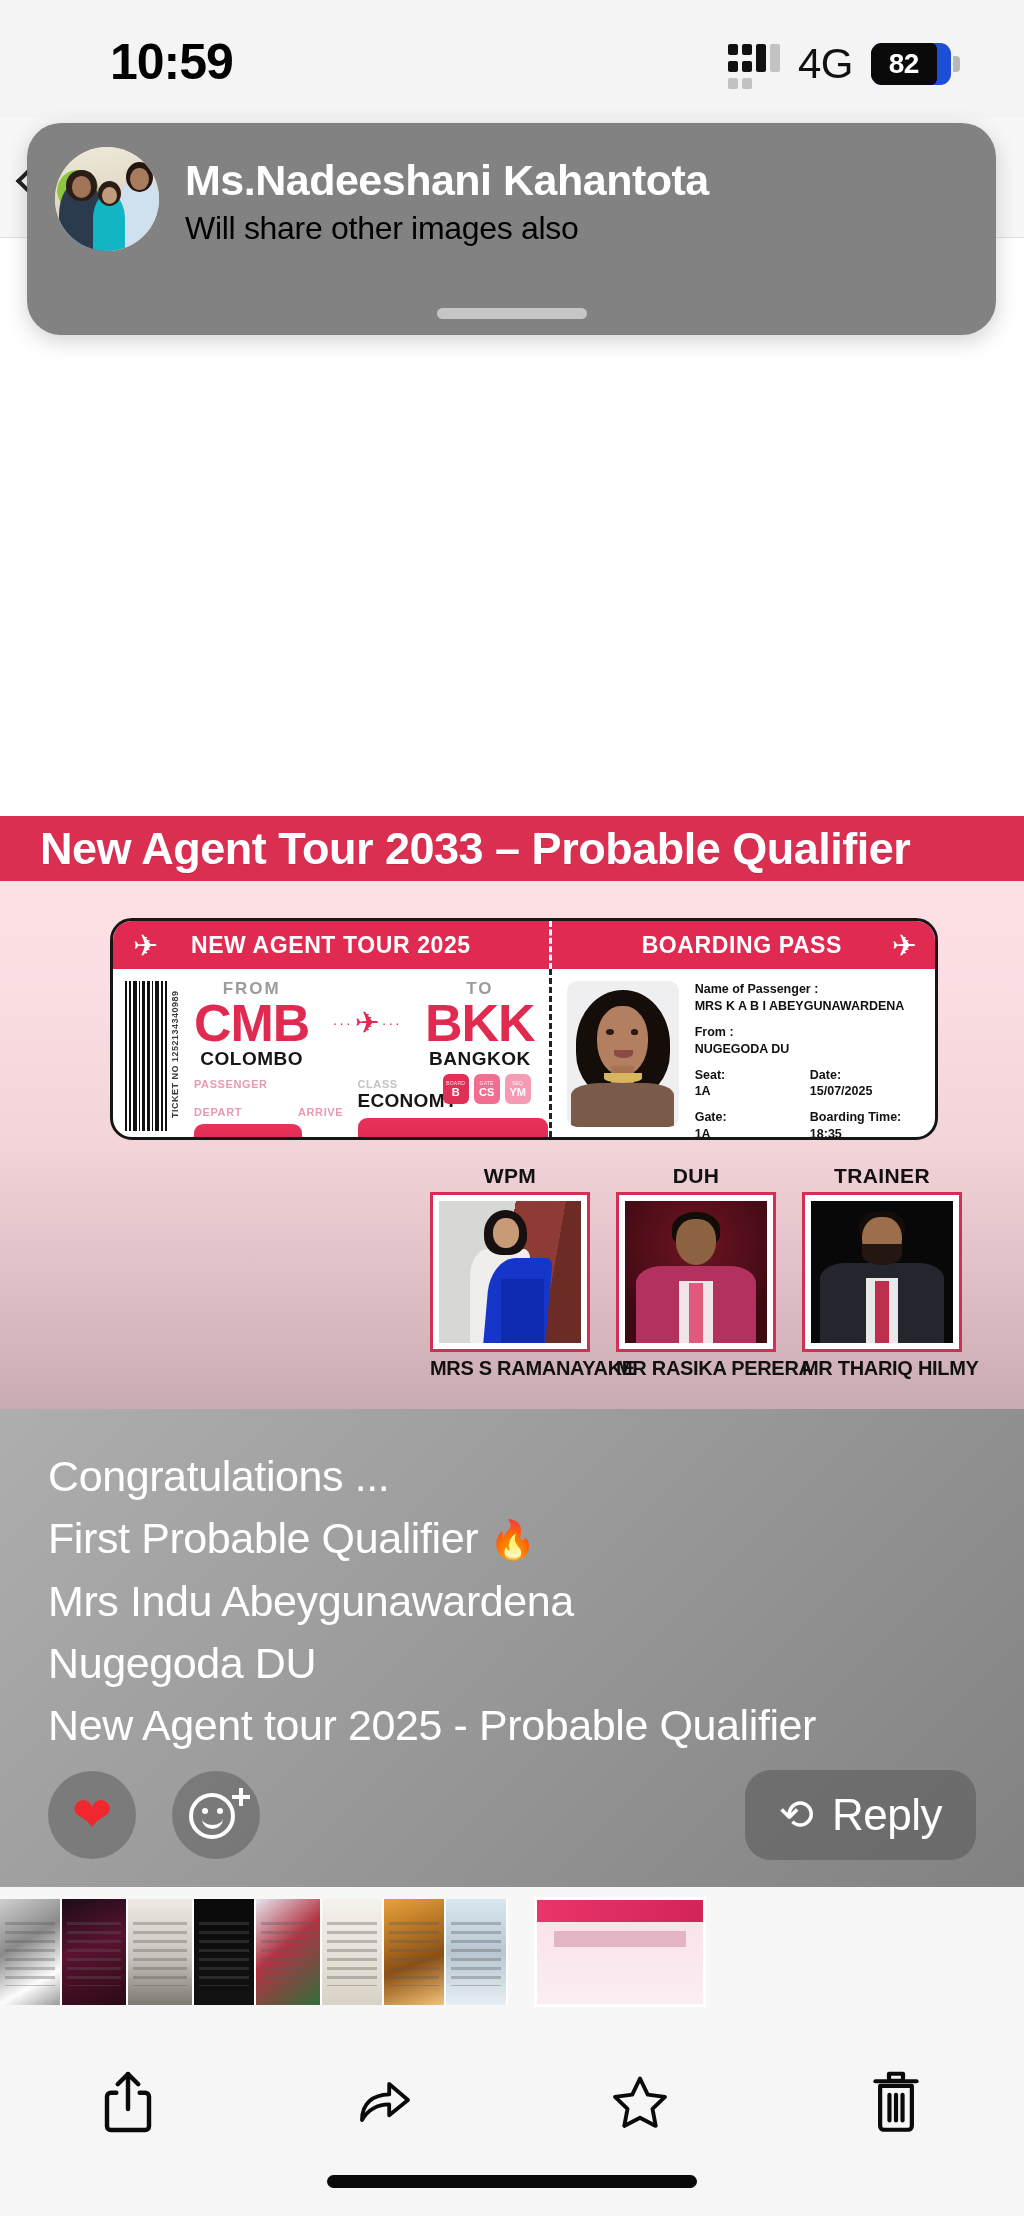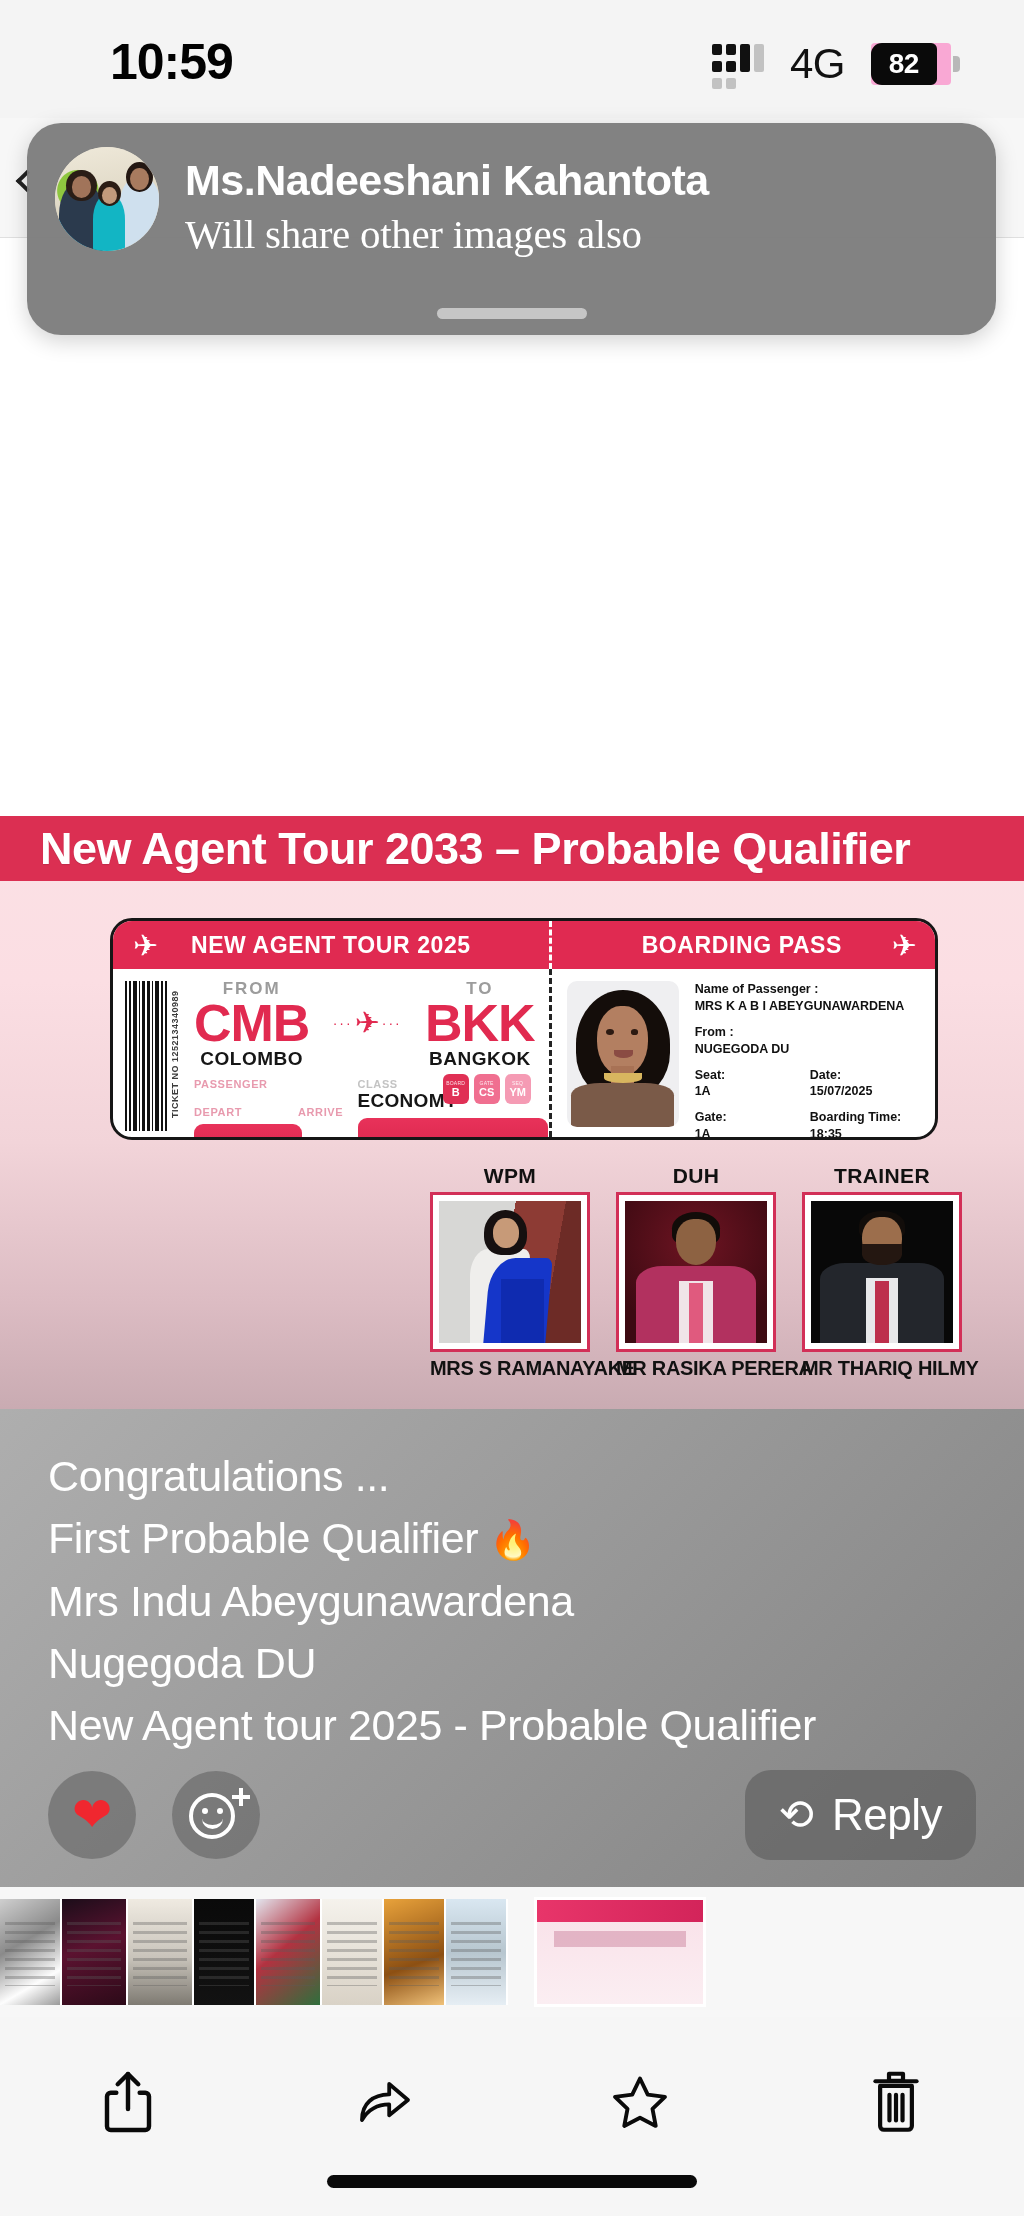--- a/index.html
+++ b/index.html
@@ -23,37 +23,37 @@
     display: flex; align-items: center;
     justify-content: space-between;
     padding: 0 64px 0 0;
   }
   .status-time {
     font-size: 50px; font-weight: 700;
     color: #020202; letter-spacing: -1px;
     margin-left: 110px; margin-top: 6px;
   }
   .status-right {
-    display: flex; align-items: center; gap: 26px;
+    display: flex; align-items: center; gap: 18px;
     margin-top: 10px;
   }
   .signal-icon { display: grid;
     grid-template-columns: repeat(4, 10px);
     grid-template-rows: 13px 13px 13px;
     gap: 4px; align-items: end; width: 52px; height: 45px; }
   .signal-icon i { display:block; width: 10px; border-radius: 2px; background:#111; }
   .sg-on { background: #111 !important; }
   .sg-off { background: #c2c2c2 !important; }
   .sg-h1 { height: 11px; }
   .sg-tall { height: 28px; grid-row: span 2; align-self: end; }
   .net-label { font-size: 42px; font-weight: 500; color:#111; letter-spacing:-0.5px; }
   .battery-wrap { display:flex; align-items:center; }
   .battery {
-    width: 80px; height: 42px; border-radius: 4px;
-    background: #f9a8d4; position: relative; display:flex; align-items:center;
+    width: 80px; height: 42px; border-radius: 11px;
+    background: #1d4ed8; position: relative; display:flex; align-items:center;
   }
   .battery-fill {
     position:absolute; left:0; top:0; bottom:0; width: 82%;
     background:#0a0a0a; border-radius: 11px 6px 6px 11px;
     display:flex; align-items:center; justify-content:center;
   }
   .battery-pct { color:#fff; font-size:28px; font-weight:700; letter-spacing:-0.5px;}
   .battery-tip {
     width: 7px; height: 16px; background:#b8b8b8;
     border-radius: 0 4px 4px 0; margin-left: 2px;
@@ -107,21 +107,21 @@
   .notif-avatar .av-f2{position:absolute;left:72%;top:20%;width:18%;height:21%;
       background:#a87b5f;border-radius:50%;}
   .notif-avatar .av-p3{position:absolute;left:37%;top:46%;width:30%;height:56%;
       background:#12b5c4;border-radius:42% 42% 10% 10%;}
   .notif-avatar .av-h3{position:absolute;left:41%;top:33%;width:22%;height:24%;
       background:#2b1d15;border-radius:50%;}
   .notif-avatar .av-f3{position:absolute;left:45%;top:38%;width:15%;height:17%;
       background:#c29a7c;border-radius:50%;}
   .notif-text { display:flex; flex-direction:column; gap:4px; padding-top: 8px; }
   .notif-title { color:#fff; font-size:43px; font-weight:600; letter-spacing:-0.5px; line-height:1.18; }
-  .notif-body  { color:#ffffff; font-size:41px; font-weight:400; letter-spacing:-0.3px; line-height:1.18;font-family:Liberation Serif, serif; }
+  .notif-body  { color:#000000; font-size:32px; font-weight:400; letter-spacing:-0.3px; line-height:1.18; }
   .notif-grabber {
     width: 150px; height: 11px; border-radius: 6px;
     background: rgba(225,225,225,0.72);
     margin: auto auto 16px auto;
   }
 
   
   .white-gap { position:absolute; left:0; top:335px; width:1024px; height:486px; background:#fff; }
 
   

